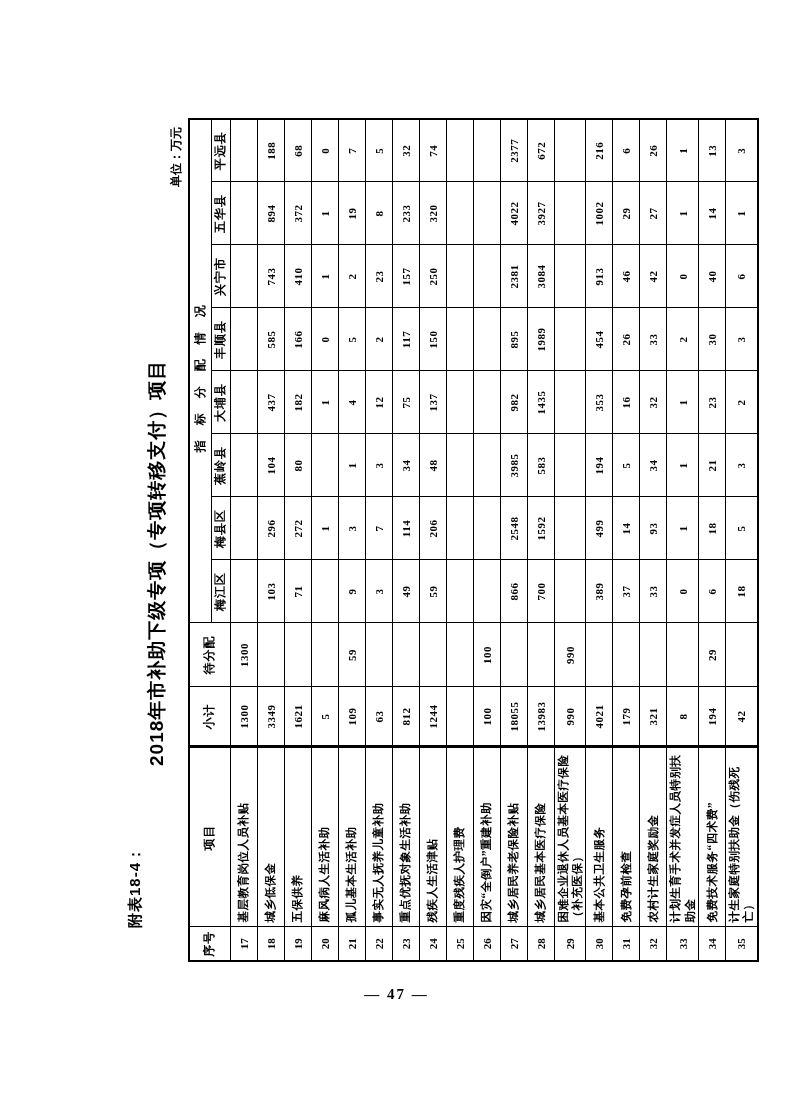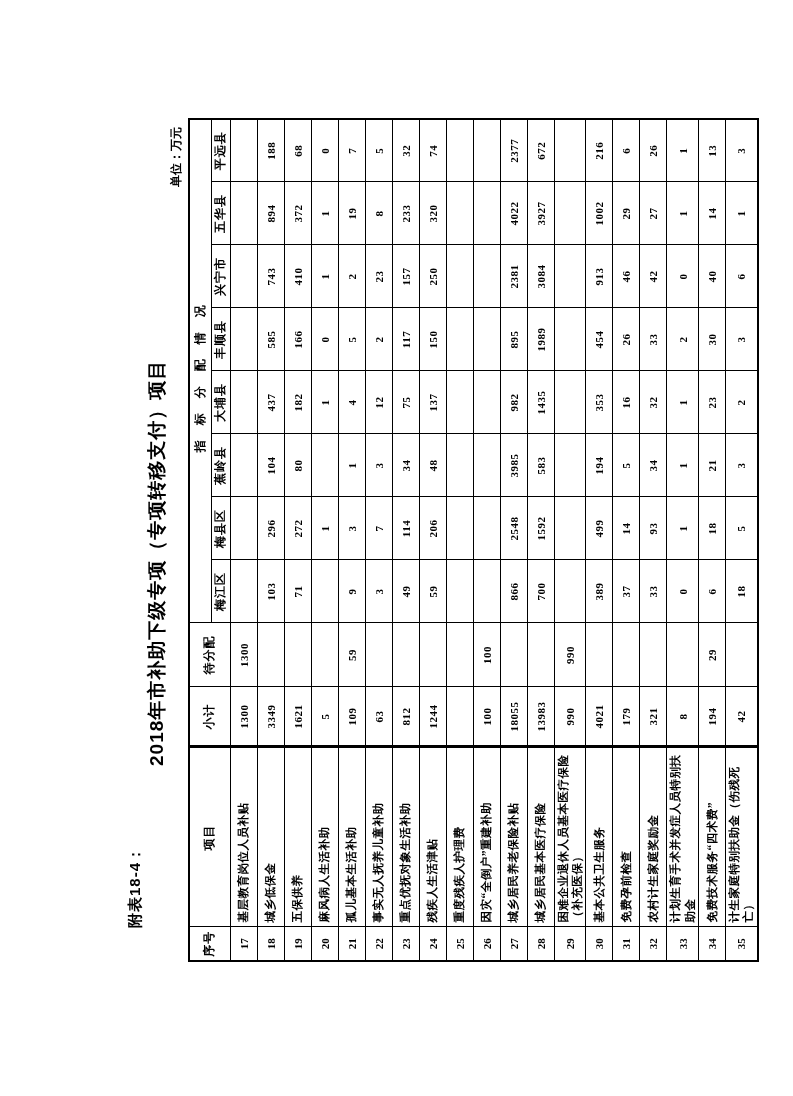--- a/index.html
+++ b/index.html
@@ -380,14 +380,15 @@
             <td class="c-val">3</td>
             <td class="c-val">6</td>
             <td class="c-val">1</td>
             <td class="c-val">3</td>
           </tr>
         </tbody>
     </table>
 
   </div>
 
+  <div class="page-number">— 47 —</div>
 
 </div>
 
 </body></html>

